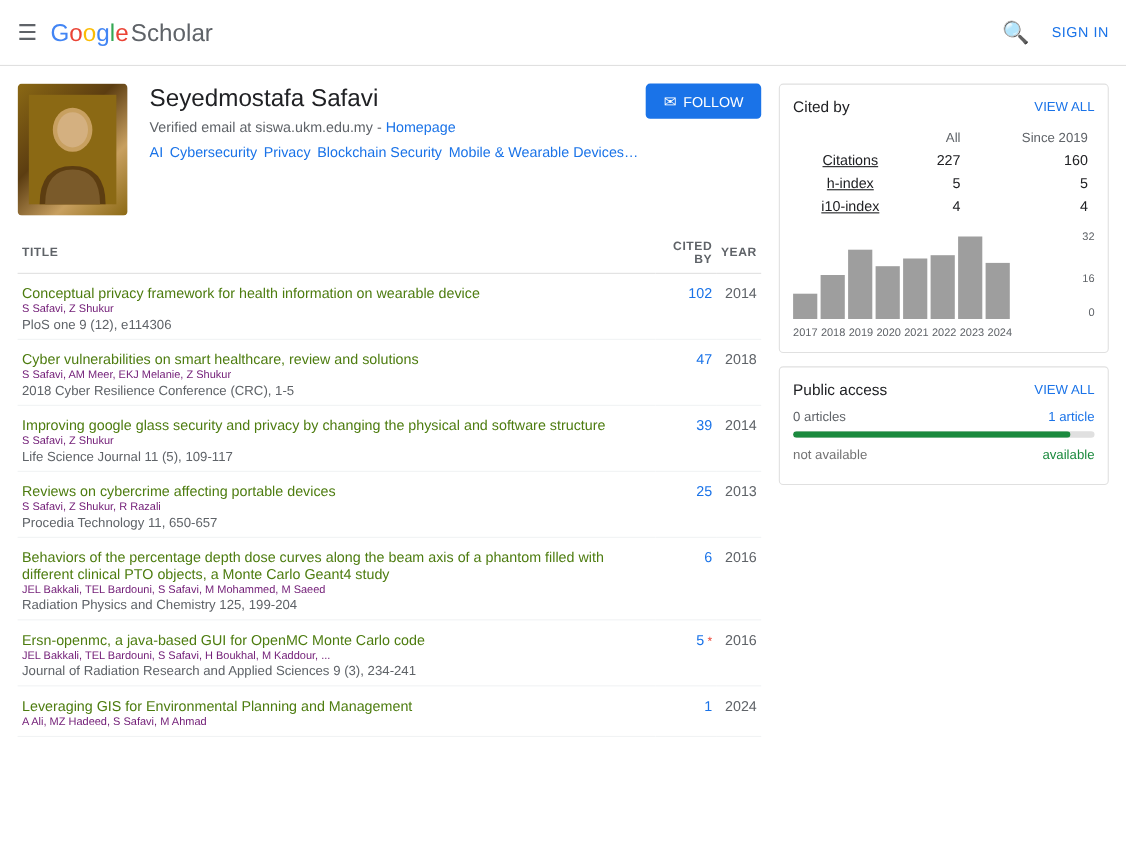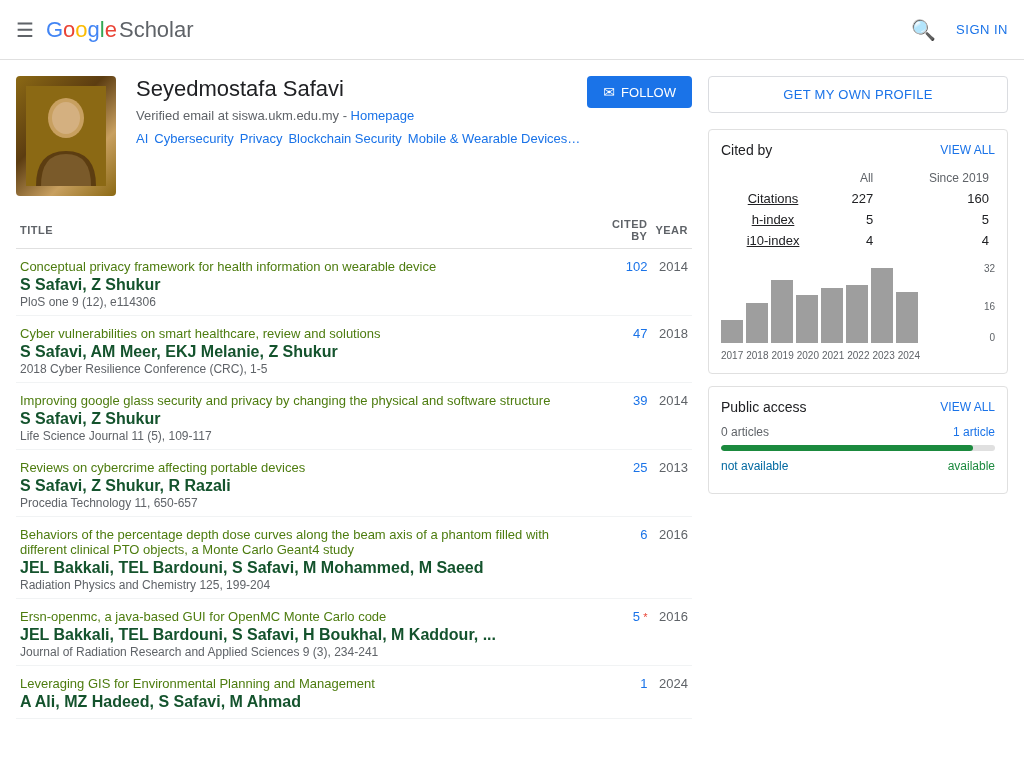--- a/index.html
+++ b/index.html
@@ -164,24 +164,23 @@
       font-size: 13px;
     }
     .pub-title {
       color: #4d7c0f;
       text-decoration: none;
       font-size: 13px;
       display: block;
       margin-bottom: 2px;
     }
     .pub-authors {
-      color: #14532d;
-      font-size: 16px;
+      color: #701a75;
+      font-size: 10px;
       margin-bottom: 1px;
-      font-weight: bold;
     }
     .pub-venue {
       color: #5f6368;
       font-size: 12px;
     }
     .cited-by-num {
       color: #1a73e8;
       text-align: right;
       font-size: 13px;
     }
@@ -316,21 +315,21 @@
       height: 100%;
       background: #1b8a3e;
       border-radius: 3px;
     }
     .access-labels {
       display: flex;
       justify-content: space-between;
       font-size: 12px;
       margin-bottom: 8px;
     }
-    .not-available-label { color: #0369a1; }
+    .not-available-label { color: #737373; }
     .available-label { color: #1b8a3e; font-weight: 500; }
     .funding-note {
       font-size: 12px;
       color: #5f6368;
     }
   </style>
 </head>
 <body>
 
 <div class="header">
@@ -459,21 +458,20 @@
             <td class="cited-by-num" style="white-space: nowrap;">1</td>
             <td class="year-num">2024</td>
           </tr>
         </tbody>
     </table>
 
   </div>
 
   <div class="right-panel">
 
-    <button class="get-profile-btn">GET MY OWN PROFILE</button>
 
     
     <div class="cited-by-section">
       <div class="section-header">
         <span class="section-title">Cited by</span>
         <a class="view-all-link">VIEW ALL</a>
       </div>
 
       <table class="stats-table">
         <thead>

